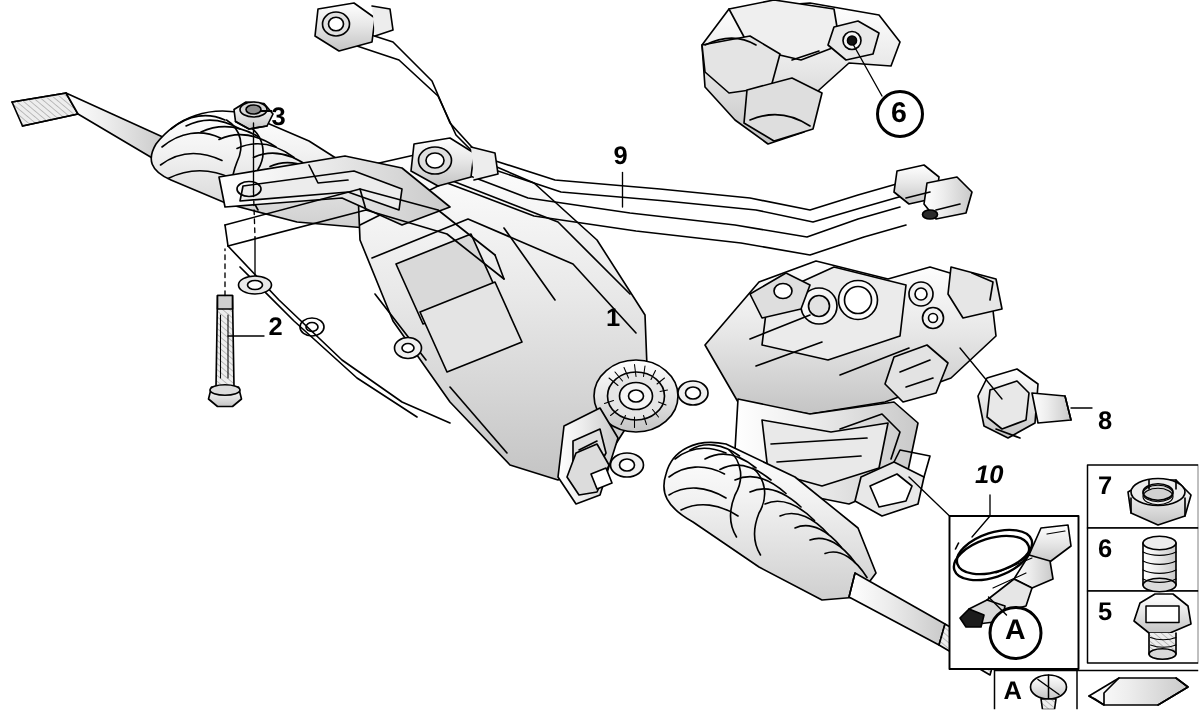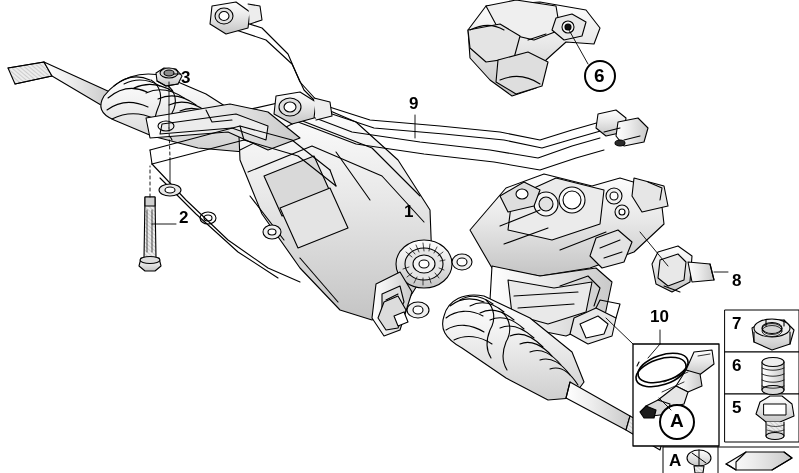--- a/index.html
+++ b/index.html
@@ -432,21 +432,21 @@
       </g>
 
     </g>
   </svg>
 
   <div class="callout-label" style="left:404px; top:203px;">1</div>
   <div class="callout-label" style="left:179px; top:209px;">2</div>
   <div class="callout-label" style="left:181px; top:69px;">3</div>
   <div class="callout-label" style="left:732px; top:272px;">8</div>
   <div class="callout-label" style="left:409px; top:95px;">9</div>
-  <div class="callout-label" style="left:650px; top:308px;">10</div>
+  <div class="callout-label" style="left:650px; top:308px;font-style:italic;">10</div>
 
   <div class="circle-label" style="left:594px; top:66px;">6</div>
   <div class="circle-label" style="left:670px; top:411px;">A</div>
 
   <div class="legend-num" style="left:732px; top:315px;">7</div>
   <div class="legend-num" style="left:732px; top:357px;">6</div>
   <div class="legend-num" style="left:732px; top:399px;">5</div>
   <div class="legend-num" style="left:669px; top:452px;">A</div>
 
 </div>

